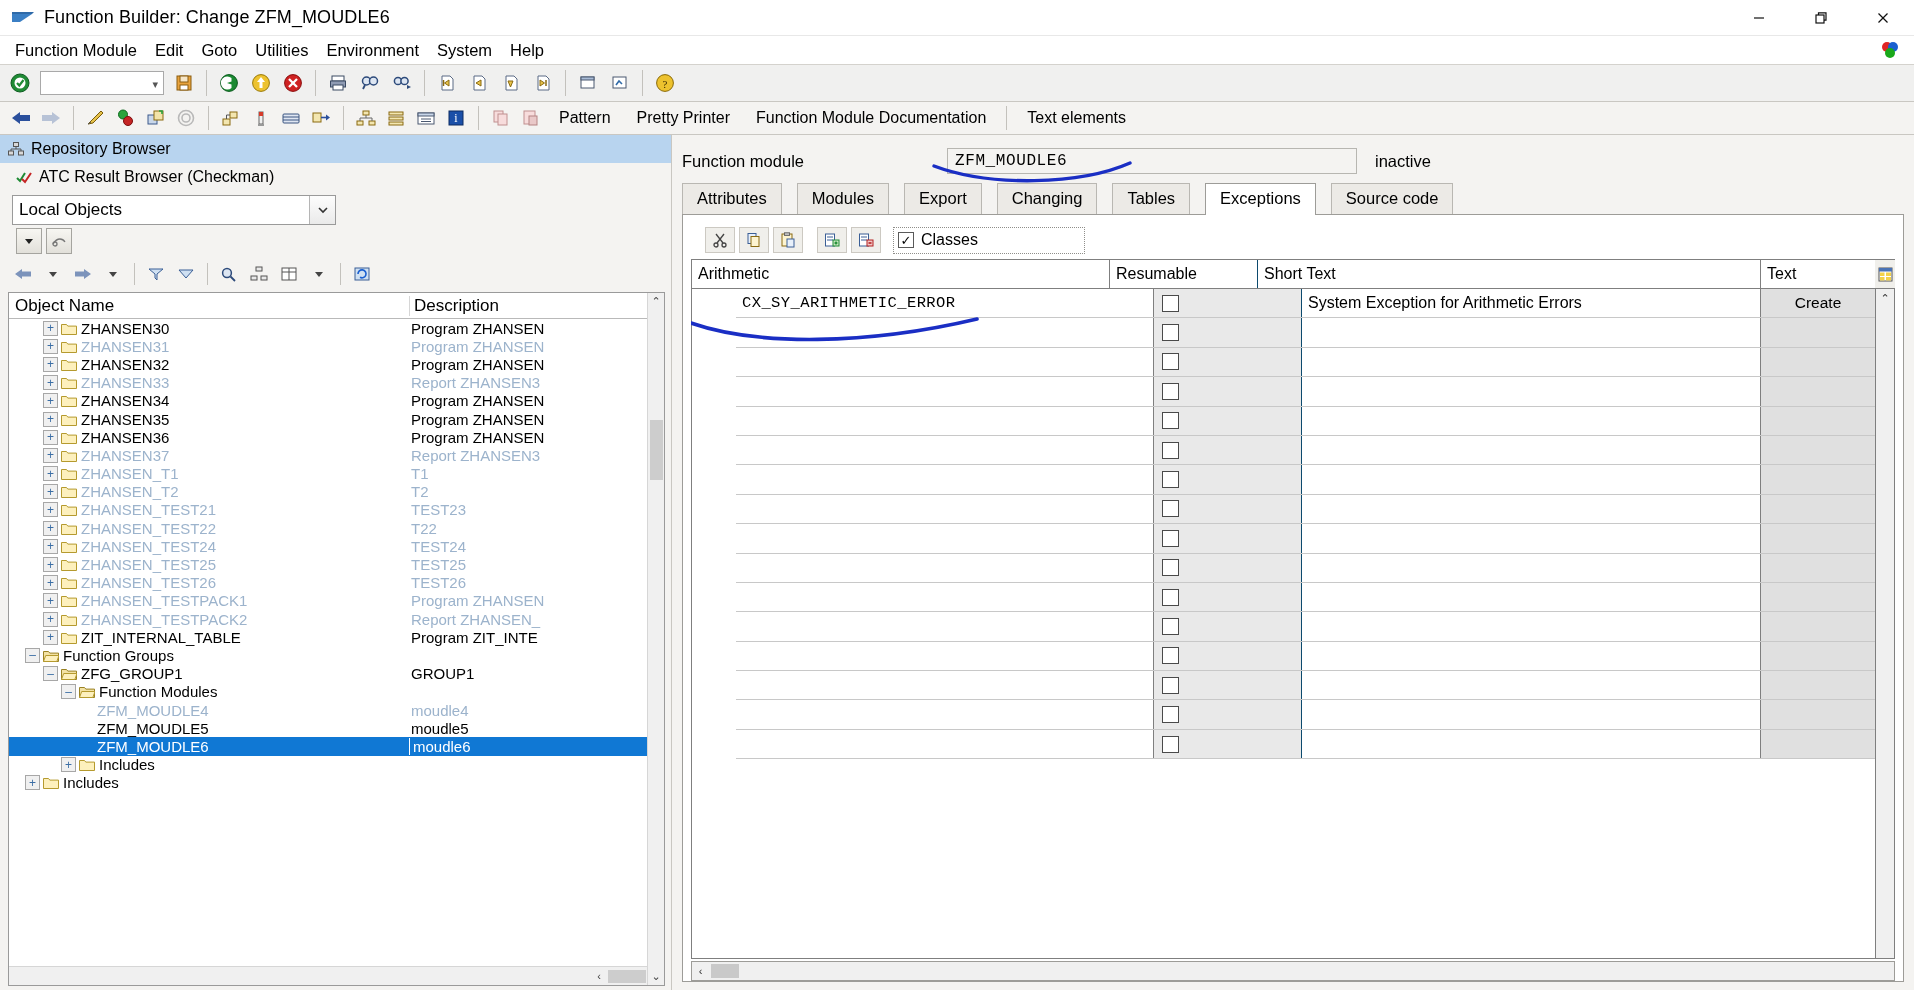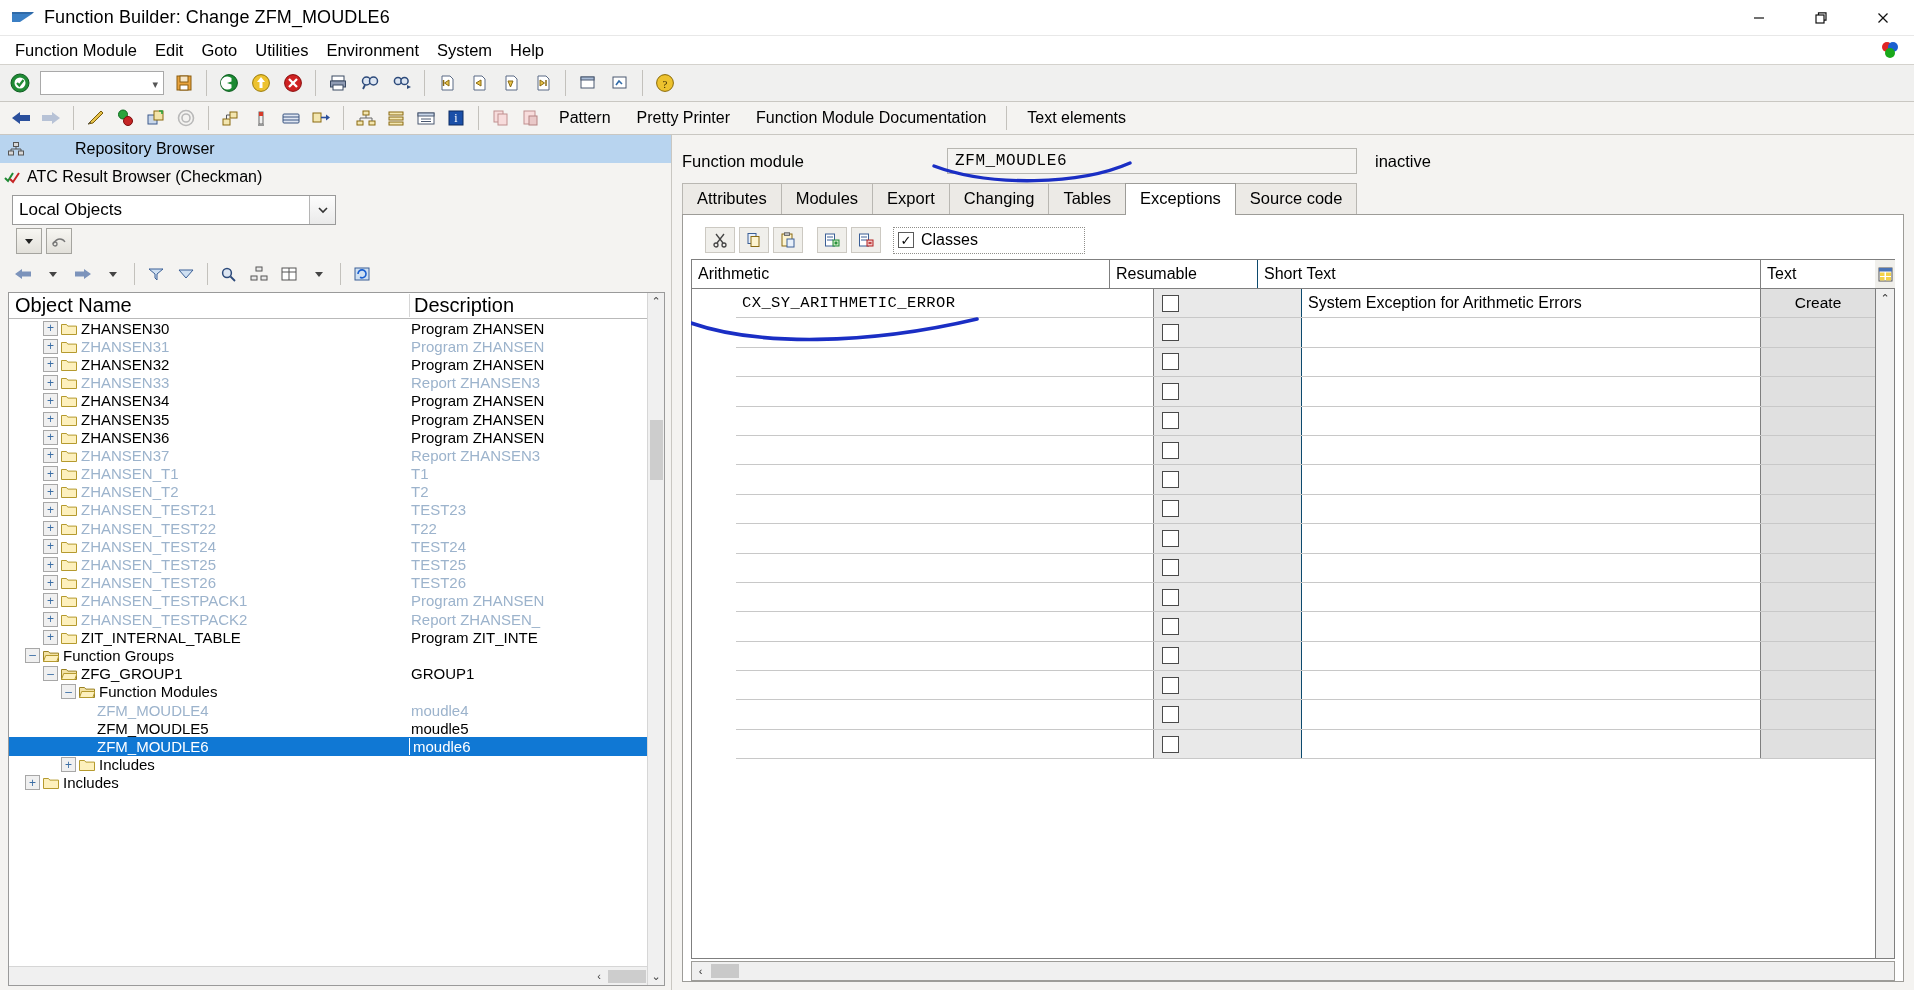--- a/index.html
+++ b/index.html
@@ -120,27 +120,27 @@
     width: 672px;
     display: flex; flex-direction: column;
     background: #f4f3f1;
     border-right: 1px solid #c9c7c2;
   }
   .repo-header {
     height: 28px;
     background: #b8d4ef;
     display: flex; align-items: center;
     padding-left: 8px;
-    font-size: 16px; color: #000; gap: 44px;
+    font-size: 16px; color: #000;
   }
   .repo-header .hicon { margin-right: 7px; display:flex; }
   .atc-row {
     height: 28px;
     display: flex; align-items: center;
-    padding-left: 4px;
+    padding-left: 16px;
     font-size: 16px; color: #000;
     background: #f4f3f1;
   }
   .atc-row .hicon { margin-right: 7px; display:flex; }
 
   .combo-row { padding: 4px 8px 1px 12px; }
   .combo {
     width: 324px; height: 30px;
     background: #ffffff;
     border: 1px solid #9a9a9a;
@@ -196,21 +196,21 @@
     background: #fff;
     display: flex; flex-direction: column;
     overflow: hidden;
     position: relative;
   }
   .tree-head {
     display: flex;
     height: 26px;
     background: #ffffff;
     border-bottom: 1px solid #b9b9b9;
-    font-size: 20px;
+    font-size: 17px;
     align-items: center;
   }
   .tree-head .c1 { width: 400px; padding-left: 6px; }
   .tree-head .c2 { flex: 1; padding-left: 4px; border-left: 1px solid #d6d6d6; }
   .tree-body {
     flex: 1;
     overflow: hidden;
     position: relative;
   }
   .trow {
@@ -276,20 +276,21 @@
     font-family: "Liberation Mono", monospace;
     font-size: 16px; letter-spacing: 0.6px;
   }
   .fm-status { font-size: 16.5px; margin-left: 18px; }
 
   .tabstrip {
     display: flex; align-items: flex-end;
     height: 32px;
     border-bottom: 1px solid #9d9c98;
     margin-top: 4px;
+    gap: 16px;
   }
   .tab {
     font-size: 16.5px;
     padding: 5px 14px 6px 14px;
     background: #eceae6;
     border: 1px solid #b9b7b2;
     border-bottom: none;
     margin-right: -1px;
     color: #000;
     white-space: nowrap;

